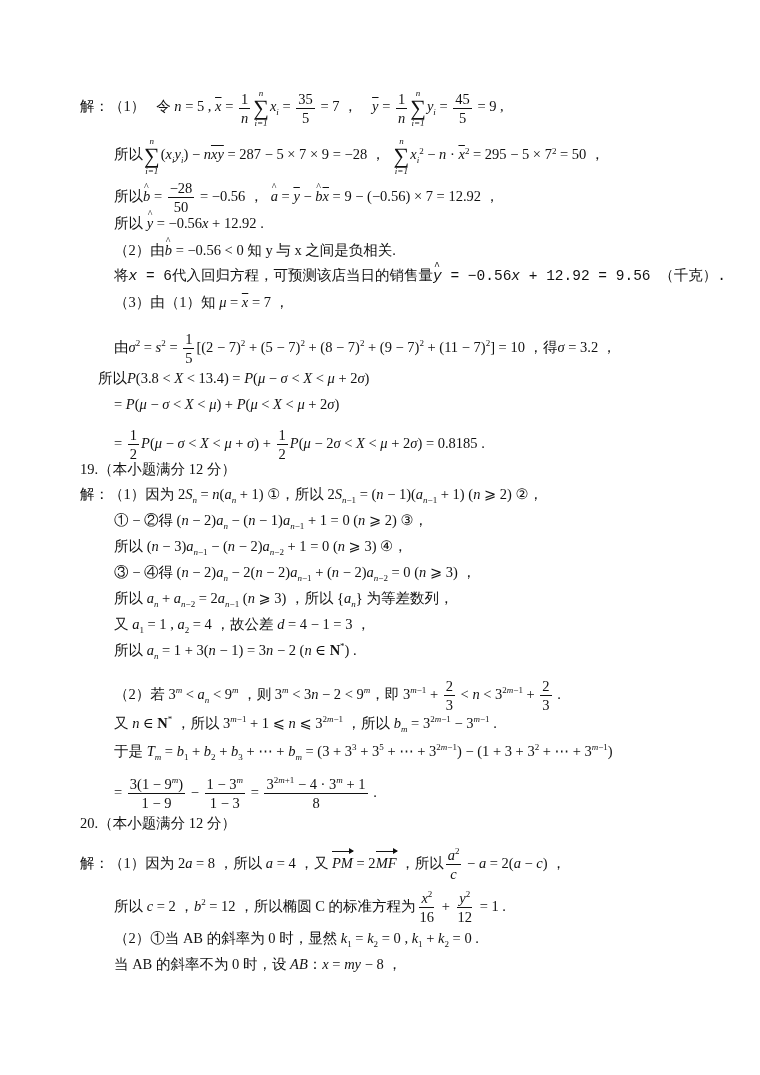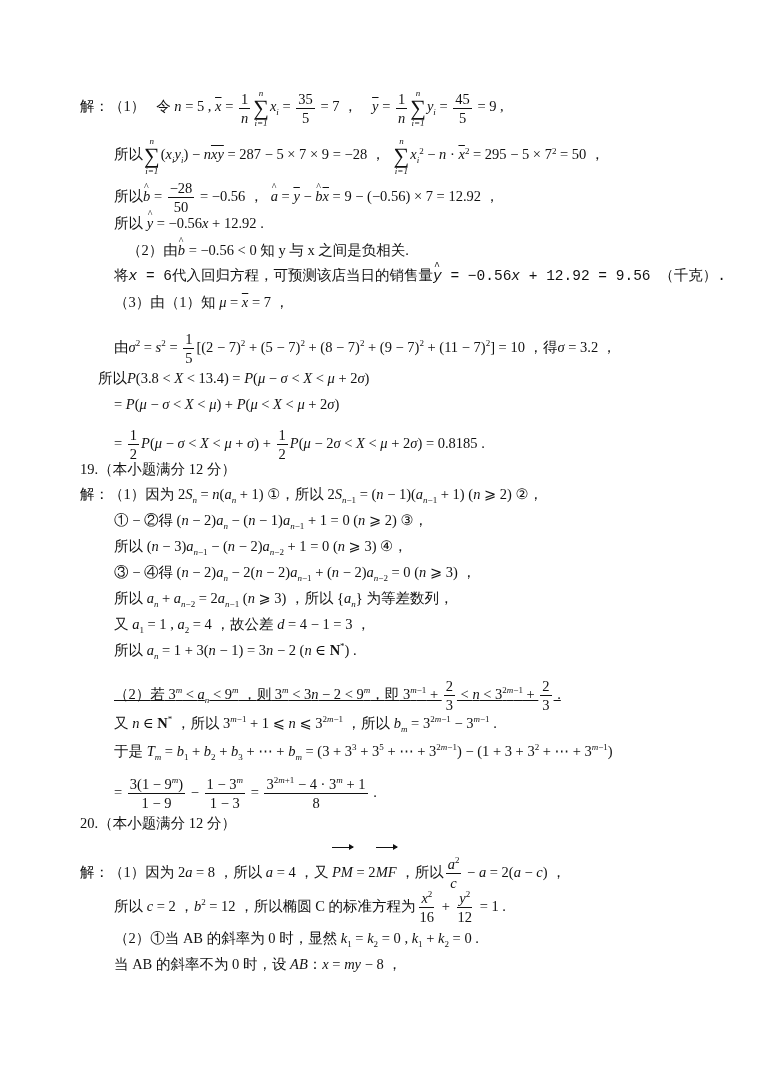--- a/index.html
+++ b/index.html
@@ -26,21 +26,21 @@
     vertical-align: middle; line-height: 10px; margin: 0 1px;
   }
   .sum .top, .sum .bot { font-size: 9px; font-style: italic; }
   .sum .sig { font-size: 22px; line-height: 20px; }
   sup, sub { font-size: 9px; line-height: 0; }
   .ov { text-decoration: overline; }
   .hat { position: relative; display: inline-block; }
   .hat::before {
     content: "^"; position: absolute; top: -9px; left: 1px; font-size: 10px; font-style: normal;
   }
-  .vec { position: relative; display: inline-block; border-top: 1px solid #111; padding-top: 14px; }
+  .vec { position: relative; display: inline-block; border-top: 1px solid #111; padding-top: 1px; }
   .vec.arrow::after {
     content: ""; position: absolute; right: -1px; top: -4px;
     border-left: 5px solid #111; border-top: 3px solid transparent; border-bottom: 3px solid transparent;
   }
 </style>
 </head>
 <body>
 
 <div class="page">
 
@@ -94,21 +94,21 @@
         <span class="num">−28</span>
         <span class="den">50</span>
       </span> = −0.56 ，&nbsp;
     <span class="i hat">a</span> = <span class="i ov">y</span> − <span class="i hat">b</span><span class="i ov">x</span> = 9 − (−0.56) × 7 = 12.92 ，
   </div>
 
   <div class="line" style="left:114px; top:213px;">
     <span>所以</span> <span class="i hat">y</span> = −0.56<span class="i">x</span> + 12.92 .
   </div>
 
-  <div class="line" style="left:114px; top:240px;margin-left:13px;">
+  <div class="line" style="left:114px; top:240px;">
     <span>（2）</span><span>由</span><span class="i hat">b</span> = −0.56 &lt; 0 <span>知 y 与 x 之间是负相关.</span>
   </div>
 
   <div class="line" style="left:114px; top:266px;font-family:Liberation Mono, monospace;">
     <span>将</span><span class="i">x</span> = 6<span>代入回归方程，可预测该店当日的销售量</span><span class="i hat">y</span> = −0.56<span class="i">x</span> + 12.92 = 9.56 <span>（千克）.</span>
   </div>
 
   <div class="line" style="left:114px; top:292px;">
     <span>（3）</span><span>由</span><span>（1）</span><span>知</span> <span class="i">μ</span> = <span class="i ov">x</span> = 7 ，
   </div>
@@ -162,21 +162,21 @@
   </div>
 
   <div class="line" style="left:114px; top:614px;text-align:center;">
     <span>又</span> <span class="i">a</span><sub>1</sub> = 1 , <span class="i">a</span><sub>2</sub> = 4 ，<span>故公差</span> <span class="i">d</span> = 4 − 1 = 3 ，
   </div>
 
   <div class="line" style="left:114px; top:640px;">
     <span>所以</span> <span class="i">a</span><sub class="i">n</sub> = 1 + 3(<span class="i">n</span> − 1) = 3<span class="i">n</span> − 2 (<span class="i">n</span> ∈ <span class="b">N</span><sup>*</sup>) .
   </div>
 
-  <div class="line" style="left:114px; top:678px;text-decoration:underline;">
+  <div class="line" style="left:114px; top:678px;">
     <span>（2）</span><span>若</span> 3<sup class="i">m</sup> &lt; <span class="i">a</span><sub class="i">n</sub> &lt; 9<sup class="i">m</sup> ，<span>则</span> 3<sup class="i">m</sup> &lt; 3<span class="i">n</span> − 2 &lt; 9<sup class="i">m</sup>，<span>即</span> 3<sup><span class="i">m</span>−1</sup> + <span class="frac">
         <span class="num">2</span>
         <span class="den">3</span>
       </span> &lt; <span class="i">n</span> &lt; 3<sup>2<span class="i">m</span>−1</sup> + <span class="frac">
         <span class="num">2</span>
         <span class="den">3</span>
       </span> .
   </div>
 
   <div class="line" style="left:114px; top:713px;">

